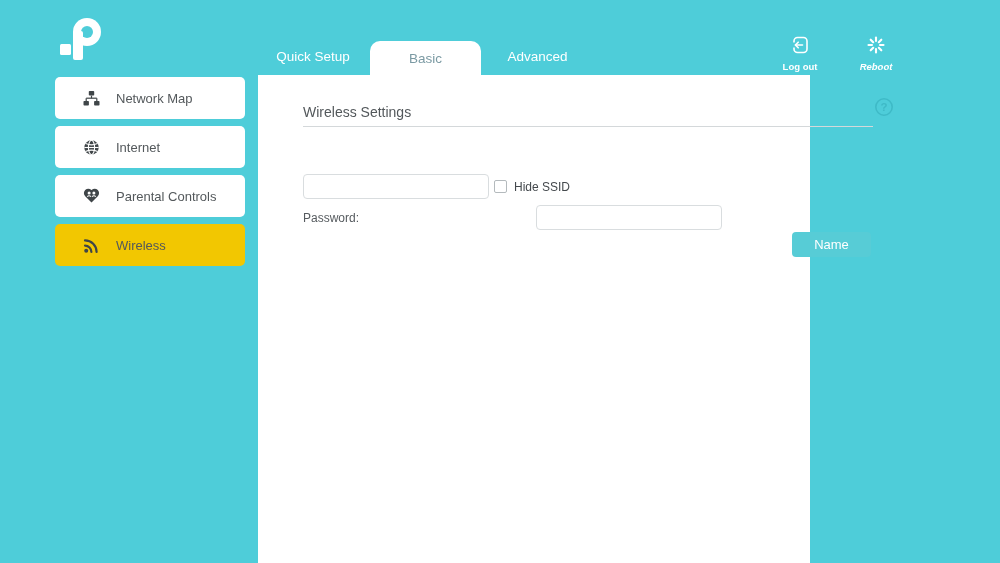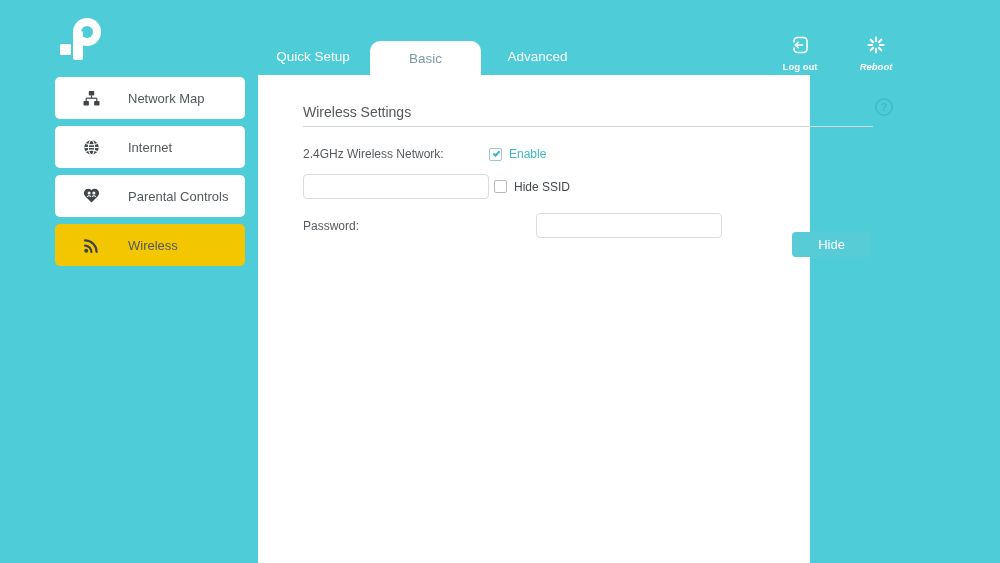--- a/index.html
+++ b/index.html
@@ -28,37 +28,37 @@
   
   .hdr-action { position:absolute; top:35px; width:44px; text-align:center; cursor:pointer; }
   .hdr-action .lbl { display:block; color:#fff; font-size:9.5px; font-weight:bold; margin-top:2px; }
   .act-logout { left:778px; }
   .act-reboot { left:854px;font-style:italic; }
 
   
   .sidebar { position:absolute; left:55px; top:77px; width:190px; }
   .side-item {
     height:42px; margin-bottom:7px; background:#fff; border-radius:5px;
-    display:flex; align-items:center; padding-left:28px; gap:28px;
+    display:flex; align-items:center; padding-left:28px; gap:16px;
     font-size:13px; color:#53585b; cursor:pointer;
   }
   .side-item.selected { background:#f2c701; }
   .side-ico { width:17px; height:17px; flex:0 0 17px; display:flex; align-items:center; }
 
   
   .content { position:absolute; left:258px; top:75px; width:552px; height:488px; background:#fff; }
   .page-title { position:absolute; left:45px; top:29px; font-size:14px; color:#53585b; }
   .title-divider { position:absolute; left:45px; top:51px; width:570px; height:1px; background:#d4d8da; }
   .help { position:absolute; left:616px; top:22px; width:20px; height:20px; cursor:pointer; }
 
   .form-row { position:absolute; left:45px; display:flex; align-items:center; }
   .f-label { width:186px; font-size:12px; color:#565b5f; }
   .row-net  { top:71px; height:16px; }
   .row-ssid { top:99px; height:25px; }
-  .row-pass { top:138px; height:25px;gap:47px; }
+  .row-pass { top:130px; height:25px;gap:47px; }
 
   .cbox {
     width:13px; height:13px; background:#fff; border:1px solid #b4babd;
     border-radius:2px; position:relative; cursor:pointer; flex:0 0 13px;
   }
   .cbox.checked { border-color:#9fc6cc; }
   .check-mark {
     position:absolute; left:2.5px; top:2.5px; width:7px; height:4px;
     border-left:2px solid #35b6c3; border-bottom:2px solid #35b6c3;
     transform:rotate(-45deg);
@@ -196,36 +196,29 @@
   <div class="page-title">Wireless Settings</div>
   <div class="title-divider"></div>
 
   <div class="help">
     <svg width="20" height="20" viewBox="0 0 20 20">
       <circle cx="10" cy="10" r="8.2" fill="none" stroke="#3fbac7" stroke-width="1.6"></circle>
       <text x="10" y="14" text-anchor="middle" font-size="11.5" font-weight="bold" fill="#3fbac7" font-family="Liberation Sans, sans-serif">?</text>
     </svg>
   </div>
 
-  <div class="form-row row-net">
-    <span class="f-label">2.4GHz Wireless Network:</span>
-    <span class="cbox checked">
-      <span class="check-mark"></span>
-    </span>
-    <span class="cb-label-teal">Enable</span>
-  </div>
 
   <div class="form-row row-ssid">
     <input class="txt-input" type="text" value="" style="">
     <span class="hide-ssid-wrap">
       <span class="cbox"></span>
       <span class="cb-label-dark">Hide SSID</span>
     </span>
   </div>
 
   <div class="form-row row-pass">
     <span class="f-label">Password:</span>
     <input class="txt-input" type="text" value="" style="">
   </div>
 
-  <button class="save-btn">Hide</button>
+  <button class="save-btn">Name</button>
 
 </div>
 
 </body></html>

